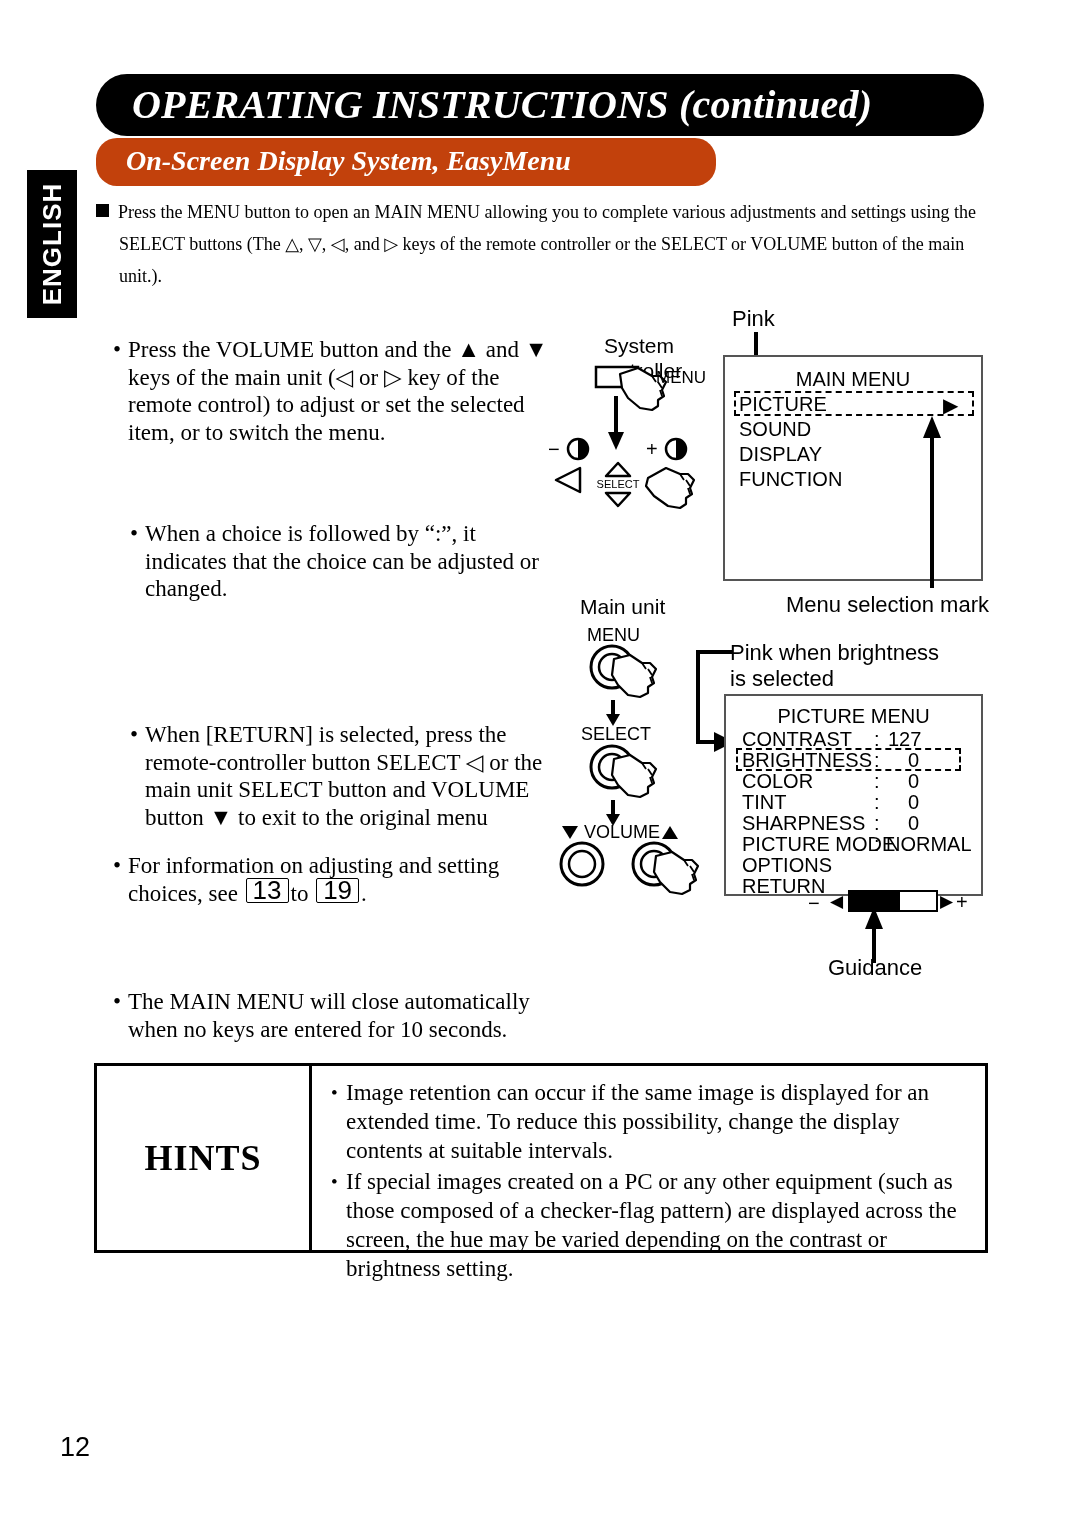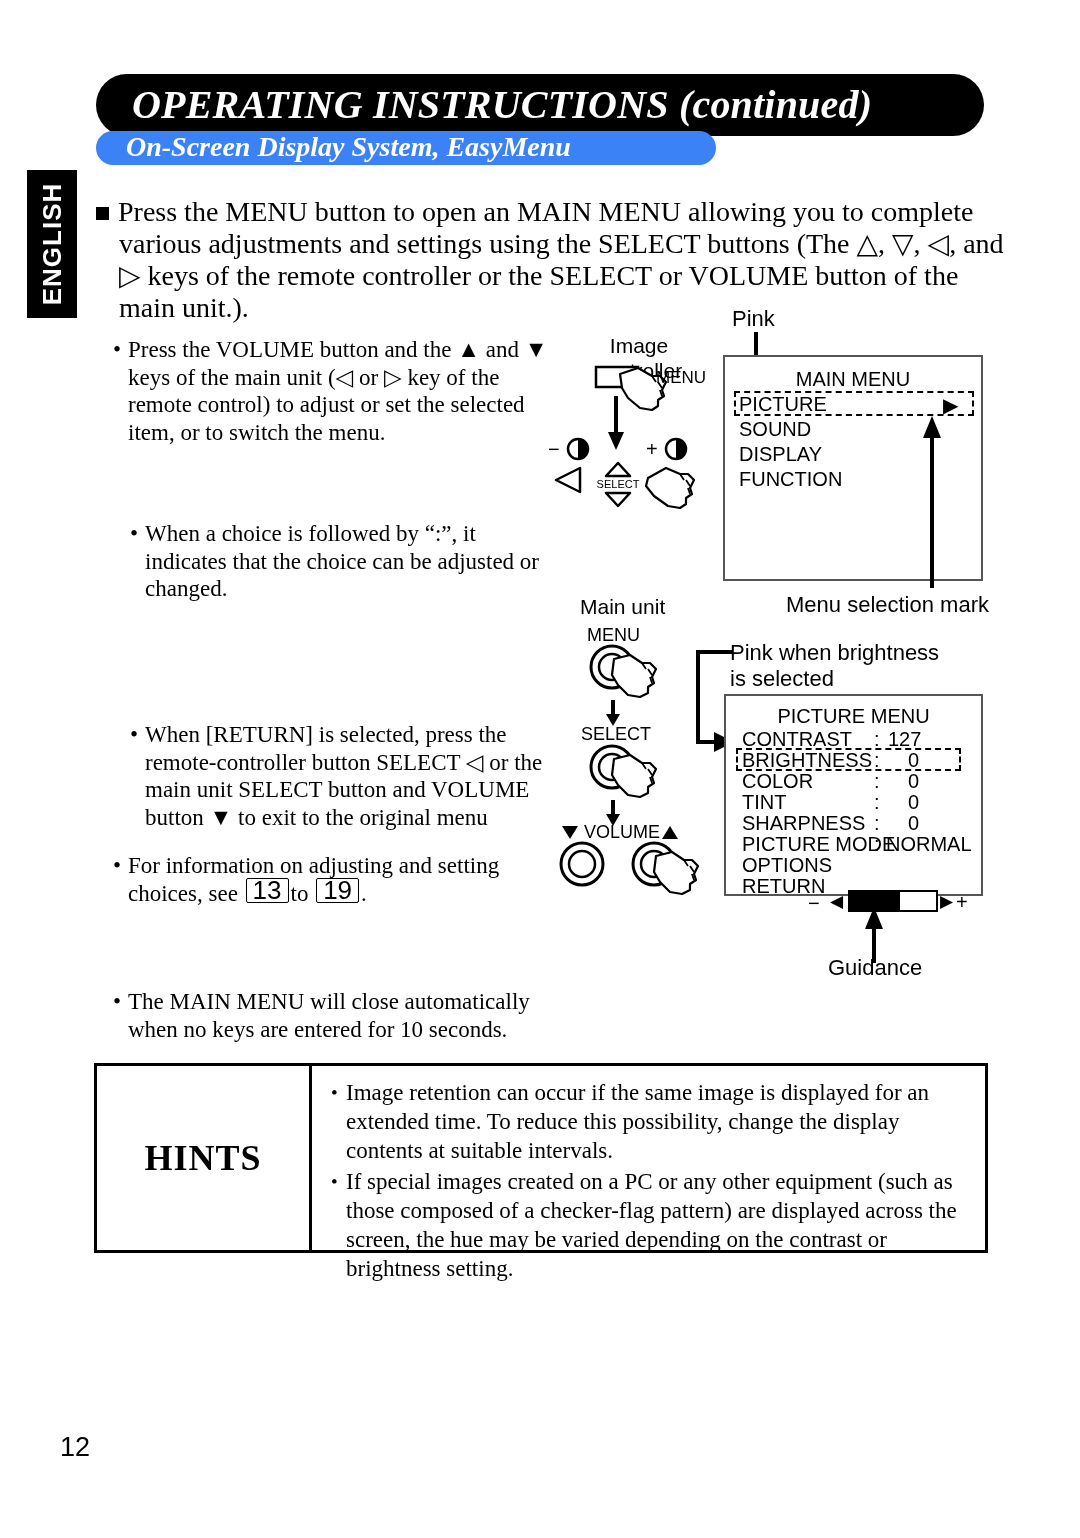--- a/index.html
+++ b/index.html
@@ -18,22 +18,22 @@
     position:absolute;left:96px;top:74px;width:888px;height:62px;
     background:#000;border-radius:31px;
   }
   .title-bar .t{
     position:absolute;left:36px;top:50%;transform:translateY(-52%);
     color:#fff;font-style:italic;font-weight:bold;
     font-size:40px;letter-spacing:.2px;white-space:nowrap;
     font-family:"Liberation Serif", serif;
   }
   .subtitle-bar{
-    position:absolute;left:96px;top:131px;width:620px;height:34px;
-    background:#3b82f6;border-radius:21px;
+    position:absolute;left:96px;top:138px;width:620px;height:48px;
+    background:#c2410c;border-radius:21px;
   }
   .subtitle-bar .t{
     position:absolute;left:30px;top:50%;transform:translateY(-54%);
     color:#fff;font-style:italic;font-weight:bold;font-size:28px;white-space:nowrap;
     font-family:"Liberation Serif", serif;
   }
 
   
   .lang-tab{
     position:absolute;left:27px;top:170px;width:50px;height:148px;
@@ -46,21 +46,21 @@
     font-weight:bold;font-size:26px;letter-spacing:1px;white-space:nowrap;
   }
 
   
   .blk{position:absolute;font-family:"Liberation Serif", serif;}
   .sq{
     display:inline-block;width:13px;height:13px;background:#000;
     margin-right:9px;vertical-align:1px;
   }
   .para1{
-    left:96px;top:196px;width:885px;font-size:28px;line-height:32px;
+    left:96px;top:196px;width:885px;font-size:18px;line-height:32px;
     text-indent:-23px;padding-left:23px;
   }
   .lvl2{
     font-size:23px;line-height:27.5px;
   }
   .bullet-list{list-style:none;margin:0;padding:0;}
   .bullet-list li{
     position:relative;padding-left:15px;margin:0 0 0 0;
   }
   .bullet-list li::before{
@@ -194,21 +194,21 @@
       <ul>
         <li>Image retention can occur if the same image is displayed for an extended time. To reduce this possibility, change the display contents at suitable intervals.</li>
         <li>If special images created on a PC or any other equipment (such as those composed of a checker-flag pattern) are displayed across the screen, the hue may be varied depending on the contrast or brightness setting.</li>
       </ul>
     </div>
   </div>
 
   <div class="pgno">12</div>
 
   <div class="cap" style="left:594px;top:333px;text-align:center;width:90px;">
-    <span>Image</span><br>
+    <span>System</span><br>
     <span>controller</span>
   </div>
 
   <svg style="position:absolute;left:548px;top:362px;" width="170" height="150">
 
     <rect x="48" y="5" width="42" height="20" fill="#fff" stroke="#000" stroke-width="2.5"></rect>
 
     <path d="M72,12 L90,6 L104,14 L112,14 L118,20 L114,28 L116,34 L110,38 L110,44 L104,48 L92,46 L80,36 L74,26 Z" fill="#fff" stroke="#000" stroke-width="2.2" stroke-linejoin="round"></path>
     <path d="M104,14 L108,20 M110,20 L114,26 M112,28 L114,34" fill="none" stroke="#000" stroke-width="1.8"></path>
 

